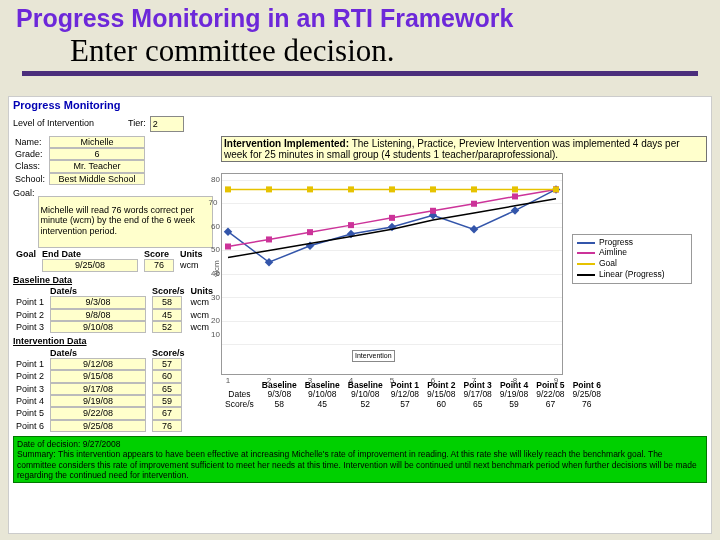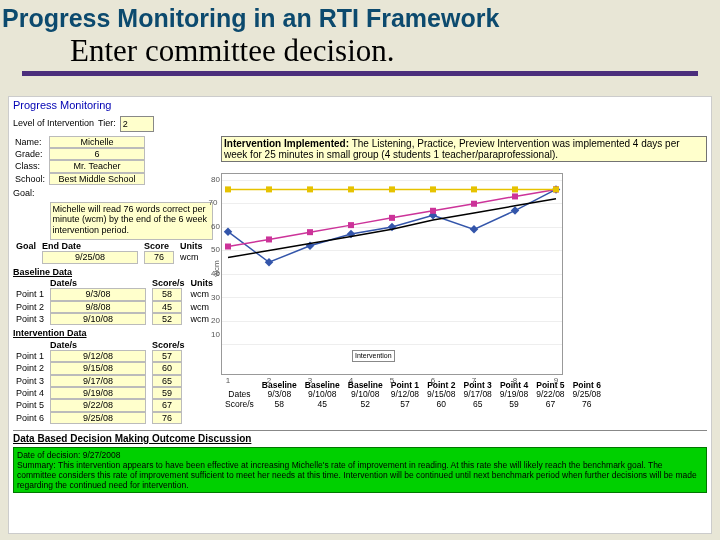--- a/index.html
+++ b/index.html
@@ -1,31 +1,31 @@
 <!DOCTYPE html>
 <html><head>
 <meta charset="utf-8">
 <style>
 html,body{margin:0;padding:0;font-family:Arial,Helvetica,sans-serif;background:#fff;width:720px;height:540px;overflow:hidden}
 .slide{width:720px;height:540px;background:#e8e6d6;position:relative;box-sizing:border-box}
-.title{font-size:25px;font-weight:bold;color:#0c4a6e;padding:4px 2px 0}
+.title{font-size:25px;font-weight:bold;color:#6d28d9;padding:4px 16px 0}
 .subtitle{font-family:"Times New Roman",serif;font-size:31px;color:#000;padding:0 0 2px 70px}
 .rule{height:5px;background:#4b2e7c;margin:0 22px 4px}
 .content{position:absolute;left:8px;right:8px;top:96px;bottom:6px;background:#fff;border:1px solid #ccc;font-size:9px;line-height:1.15;color:#000}
 .row{display:flex}
-.pm-head{color:#0000b3;font-weight:normal;font-size:11px;padding:2px 4px;width:160px}
+.pm-head{color:#0000b3;font-weight:bold;font-size:11px;padding:2px 4px;width:160px}
 .dir{color:#b00000;font-weight:bold;font-size:9px;padding:2px 4px;flex:1}
 .lvl{display:flex;align-items:center;padding:2px 4px;gap:4px}
 .lvl input{width:28px;height:12px;font-size:9px;border:1px solid #888;background:#ffffcc}
 .left-col{width:200px;padding:2px 4px}
 .right-col{flex:1;padding:2px 4px;position:relative}
 table.info{border-collapse:collapse;font-size:9px}
 table.info td{padding:0 2px;white-space:nowrap}
 .ybox{background:#ffffcc;border:1px solid #bbb;min-width:90px;display:inline-block;font-size:9px;padding:0 2px;text-align:center}
-.goalbox{background:#ffffcc;border:1px solid #bbb;font-size:9px;padding:1px 2px;width:180px;height:34px;overflow:hidden;margin-top:14px}
+.goalbox{background:#ffffcc;border:1px solid #bbb;font-size:9px;padding:8px 2px;width:180px;height:34px;overflow:hidden;margin-top:8px}
 .sect{font-weight:bold;font-size:9px;margin-top:3px;text-decoration:underline}
 .mini{border-collapse:collapse;font-size:9px;margin-top:1px}
 .mini td,.mini th{padding:0 3px;text-align:left;white-space:nowrap}
 .interv{background:#ffffcc;border:1px solid #737373;font-size:10px;padding:1px 2px;margin-bottom:11px;height:22px;overflow:hidden}
 .chart{position:relative;width:340px;height:200px;border:1px solid #999;margin-top:2px;background:#fff}
 .ylab{position:absolute;left:-14px;top:90px;transform:rotate(-90deg);font-size:8px;color:#555}
 .ytick{position:absolute;left:-16px;font-size:8px;color:#555;width:14px;text-align:right}
 .xtick{position:absolute;bottom:-12px;font-size:8px;color:#555;transform:translateX(-50%)}
 .legend{position:absolute;right:-130px;top:60px;border:1px solid #999;background:#fff;font-size:8.5px;padding:2px 4px;width:110px}
 .legend div{display:flex;align-items:center;gap:4px;margin:1px 0}
@@ -50,21 +50,21 @@
   <div class="title">Progress Monitoring in an RTI Framework</div>
   <div class="subtitle">Enter committee decision.</div>
   <div class="rule"></div>
 
   <div class="content">
     <div class="row">
       <div class="pm-head">Progress Monitoring</div>
     </div>
     <div class="lvl">
       <span>Level of Intervention</span>
-      <span style="">Tier:</span>
+      <span style="margin-left:30px">Tier:</span>
       <input value="2" style="">
     </div>
 
     <div class="row">
       <div class="left-col">
         <table class="info">
           <tbody>
               <tr>
                 <td>Name:</td>
                 <td><span class="ybox">Michelle</span></td>
@@ -76,21 +76,21 @@
           <tr>
                 <td>Class:</td>
                 <td><span class="ybox">Mr. Teacher</span></td>
               </tr>
           <tr>
                 <td>School:</td>
                 <td><span class="ybox">Best Middle School</span></td>
               </tr>
         </tbody>
           </table>
-        <div style="display:flex;gap:15px;margin-top:3px">
+        <div style="display:flex;gap:3px;margin-top:3px">
           <span>Goal:</span>
           <div class="goalbox">Michelle will read 76 words correct per minute (wcm) by the end of the 6 week intervention period.</div>
         </div>
         <table class="mini">
           <tbody>
               <tr>
                 <th>Goal</th>
                 <th>End Date</th>
                 <th>Score</th>
                 <th>Units</th>
@@ -175,20 +175,38 @@
             </tbody>
           </table>
       </div>
 
       <div class="right-col">
         <div class="interv"><b>Intervention Implemented:</b> <span>The Listening, Practice, Preview Intervention was implemented 4 days per week for 25 minutes in small group (4 students 1 teacher/paraprofessional).</span></div>
 
         <div class="chart" id="chart">
           <div class="ylab">wcm</div>
           <div class="marker-box">Intervention</div>
+          <div class="legend">
+            <div>
+                <span class="sw db"></span>
+                <span>Progress</span>
+              </div>
+            <div>
+                <span class="sw mg"></span>
+                <span>Aimline</span>
+              </div>
+            <div>
+                <span class="sw yl"></span>
+                <span>Goal</span>
+              </div>
+            <div>
+                <span class="sw bk"></span>
+                <span>Linear (Progress)</span>
+              </div>
+          </div>
         <div class="gridline" style="top: 170.5px;"></div>
             <div class="ytick" style="top: 156px;">10</div>
             <div class="gridline" style="top: 147px;"></div>
             <div class="ytick" style="top: 142px;">20</div>
             <div class="gridline" style="top: 123.5px;"></div>
             <div class="ytick" style="top: 119px;">30</div>
             <div class="gridline" style="top: 100px;"></div>
             <div class="ytick" style="top: 95px;">40</div>
             <div class="gridline" style="top: 76.5px;"></div>
             <div class="ytick" style="top: 71.5px;">50</div>
@@ -278,19 +296,18 @@
                 <td>65</td>
                 <td>59</td>
                 <td>67</td>
                 <td>76</td>
               </tr>
             </tbody>
           </table>
       </div>
     </div>
 
-    <div class="outcome-hd">Data Based Decision Making Outcome Discussion</div>
     <div class="outcome">
       <span>Date of decision:</span> <span>9/27/2008</span><br>
       <span>Summary: This intervention appears to have been effective at increasing Michelle's rate of improvement in reading.  At this rate she will likely reach the benchmark goal.  The committee considers this rate of improvement sufficient to meet her needs at this time.  Intervention will be continued until next benchmark period when further decisions will be made regarding the continued need for intervention.</span>
     </div>
   </div>
 </div>
 
 </body></html>

